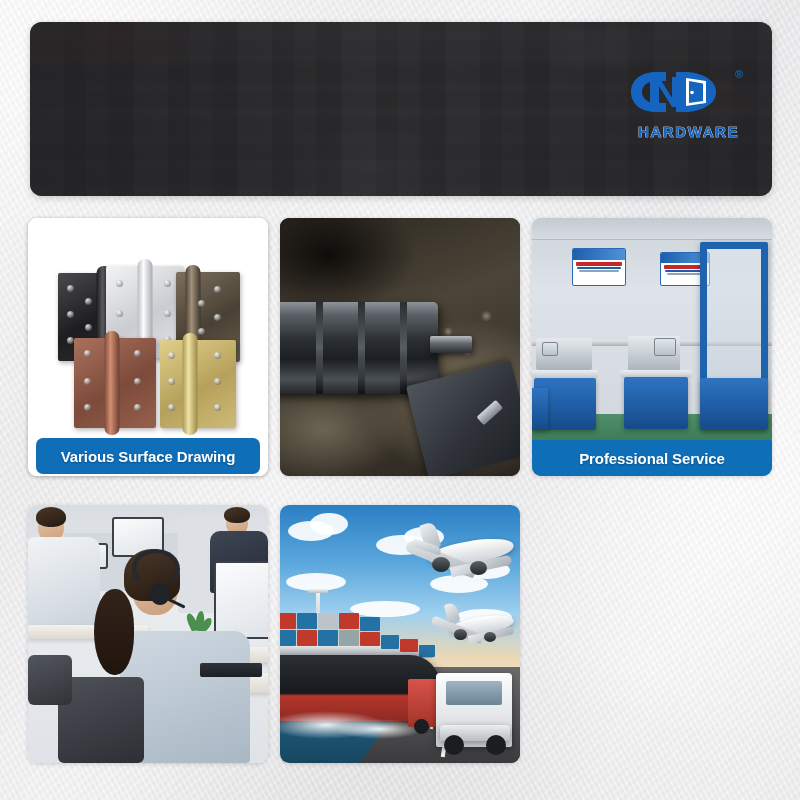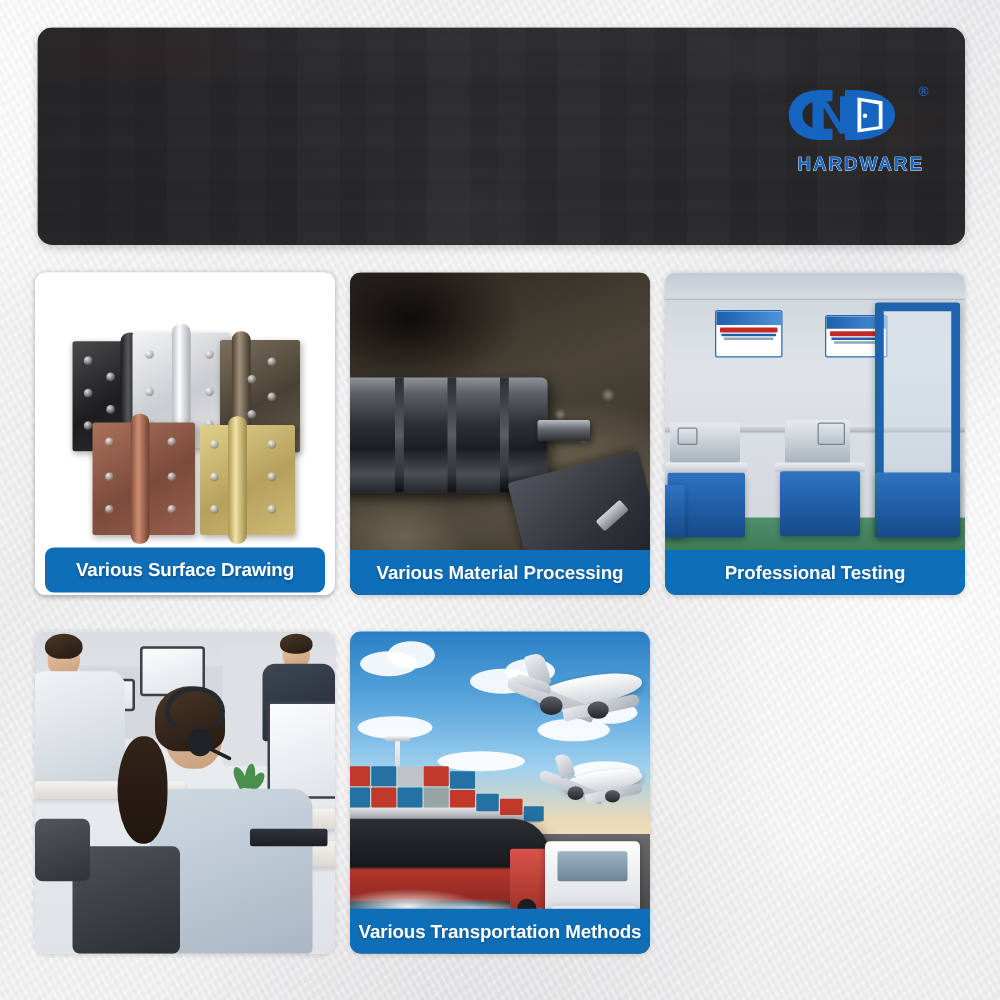--- a/index.html
+++ b/index.html
@@ -651,21 +651,20 @@
             <div class="lathe-groove" style="left:44px;"></div>
             <div class="lathe-groove" style="left:86px;"></div>
             <div class="lathe-groove" style="left:128px;"></div>
           </div>
           <div class="lathe-shaft"></div>
           <div class="lathe-tool">
             <div class="lathe-bit"></div>
           </div>
         </div>
       </div>
-      <div class="card-label">Various Material Processing</div>
     </div>
 
     <div class="card">
       <div class="card-media">
         <div class="lab">
           <div class="lab-wall"></div>
           <div class="lab-ceiling"></div>
           <div class="lab-floor"></div>
           <div class="lab-rail"></div>
 
@@ -691,21 +690,21 @@
           <div class="lab-cab" style="left:92px; top:159px; width:64px; height:52px;"></div>
 
           <div class="lab-mach" style="left:4px; top:120px; width:56px; height:32px;"></div>
           <div class="lab-cab" style="left:2px; top:160px; width:62px; height:52px;"></div>
           <div class="lab-top" style="left:0px; top:152px; width:66px; height:8px;"></div>
           <div class="lab-screen" style="left:10px; top:124px; width:16px; height:14px;"></div>
 
           <div class="lab-cab" style="left:-6px; top:170px; width:22px; height:42px;"></div>
         </div>
       </div>
-      <div class="card-label">Professional Testing</div>
+      <div class="card-label">Professional Service</div>
     </div>
 
     <div class="card hinges">
       <div class="card-media">
         <div class="hinges">
 
           <div class="hinge h-black" style="left:30px; top:55px; width:62px; height:88px;">
             <div class="leaf" style="left:0; width:62px;"></div>
             <div class="barrel" style="left:74%;"></div>
             <div class="hole" style="left:9px; top:12px;"></div>
@@ -869,17 +868,16 @@
 
           <div class="truck-box" style="left:128px; top:174px; width:58px; height:48px;"></div>
           <div class="truck-cab" style="left:156px; top:168px; width:76px; height:74px;"></div>
           <div class="truck-win" style="left:166px; top:176px; width:56px; height:24px;"></div>
           <div class="truck-cab" style="left:160px; top:220px; width:70px; height:16px; background:linear-gradient(180deg,#eceef0,#b9bec3);"></div>
           <div class="wheel" style="left:164px; top:230px; width:20px; height:20px;"></div>
           <div class="wheel" style="left:206px; top:230px; width:20px; height:20px;"></div>
           <div class="wheel" style="left:134px; top:214px; width:15px; height:15px;"></div>
         </div>
       </div>
-      <div class="card-label">Various Transportation Methods</div>
     </div>
 
   </div>
 </div>
 
 </body></html>

